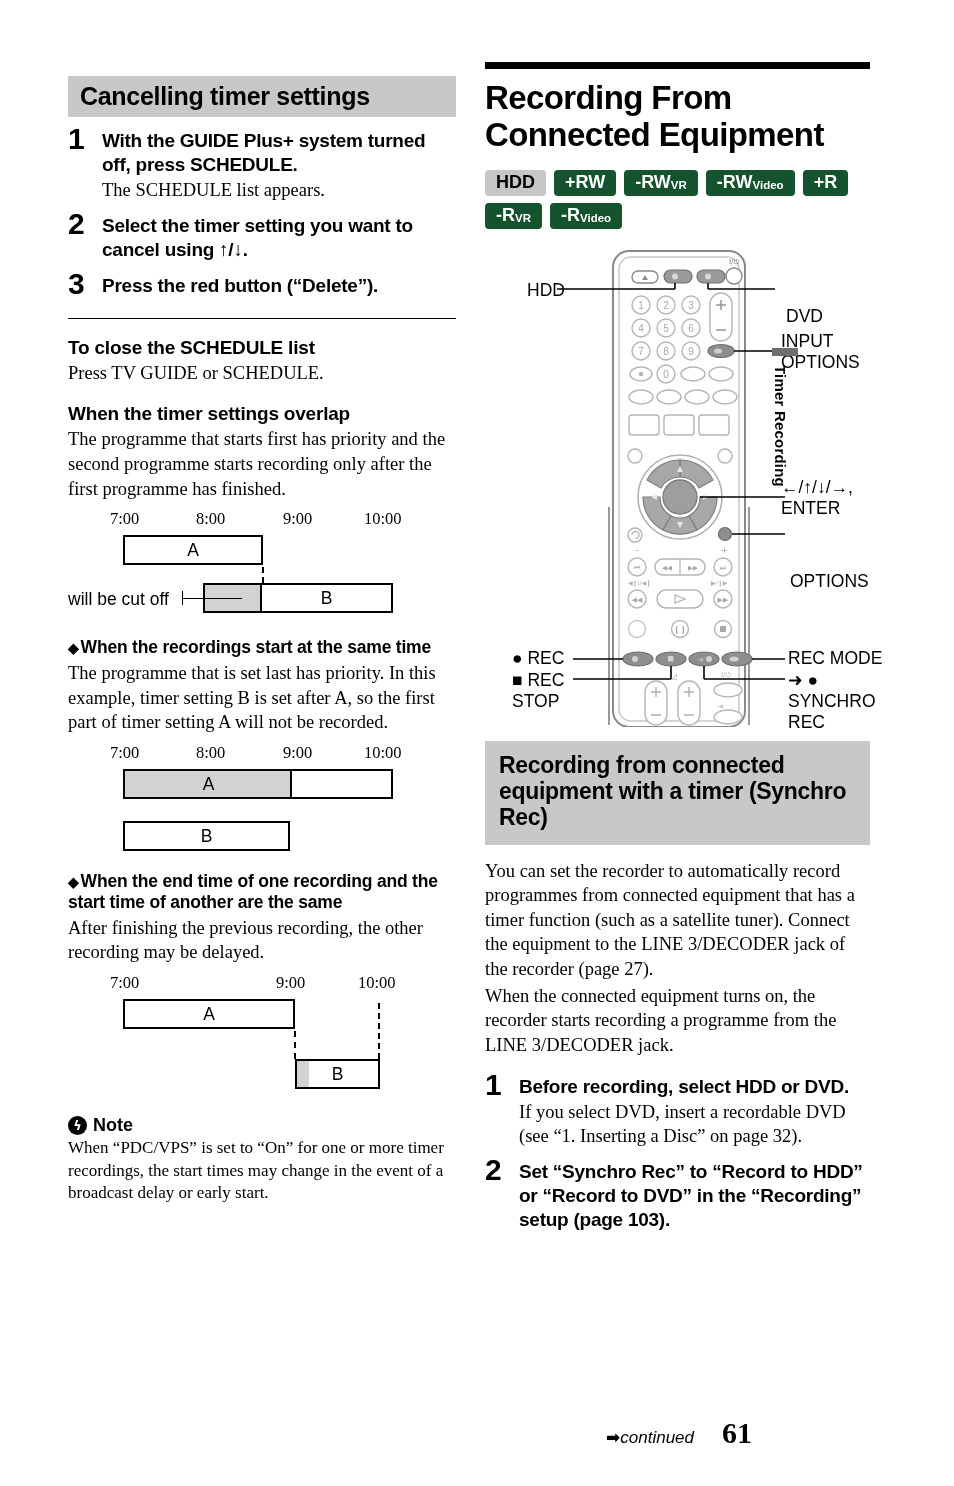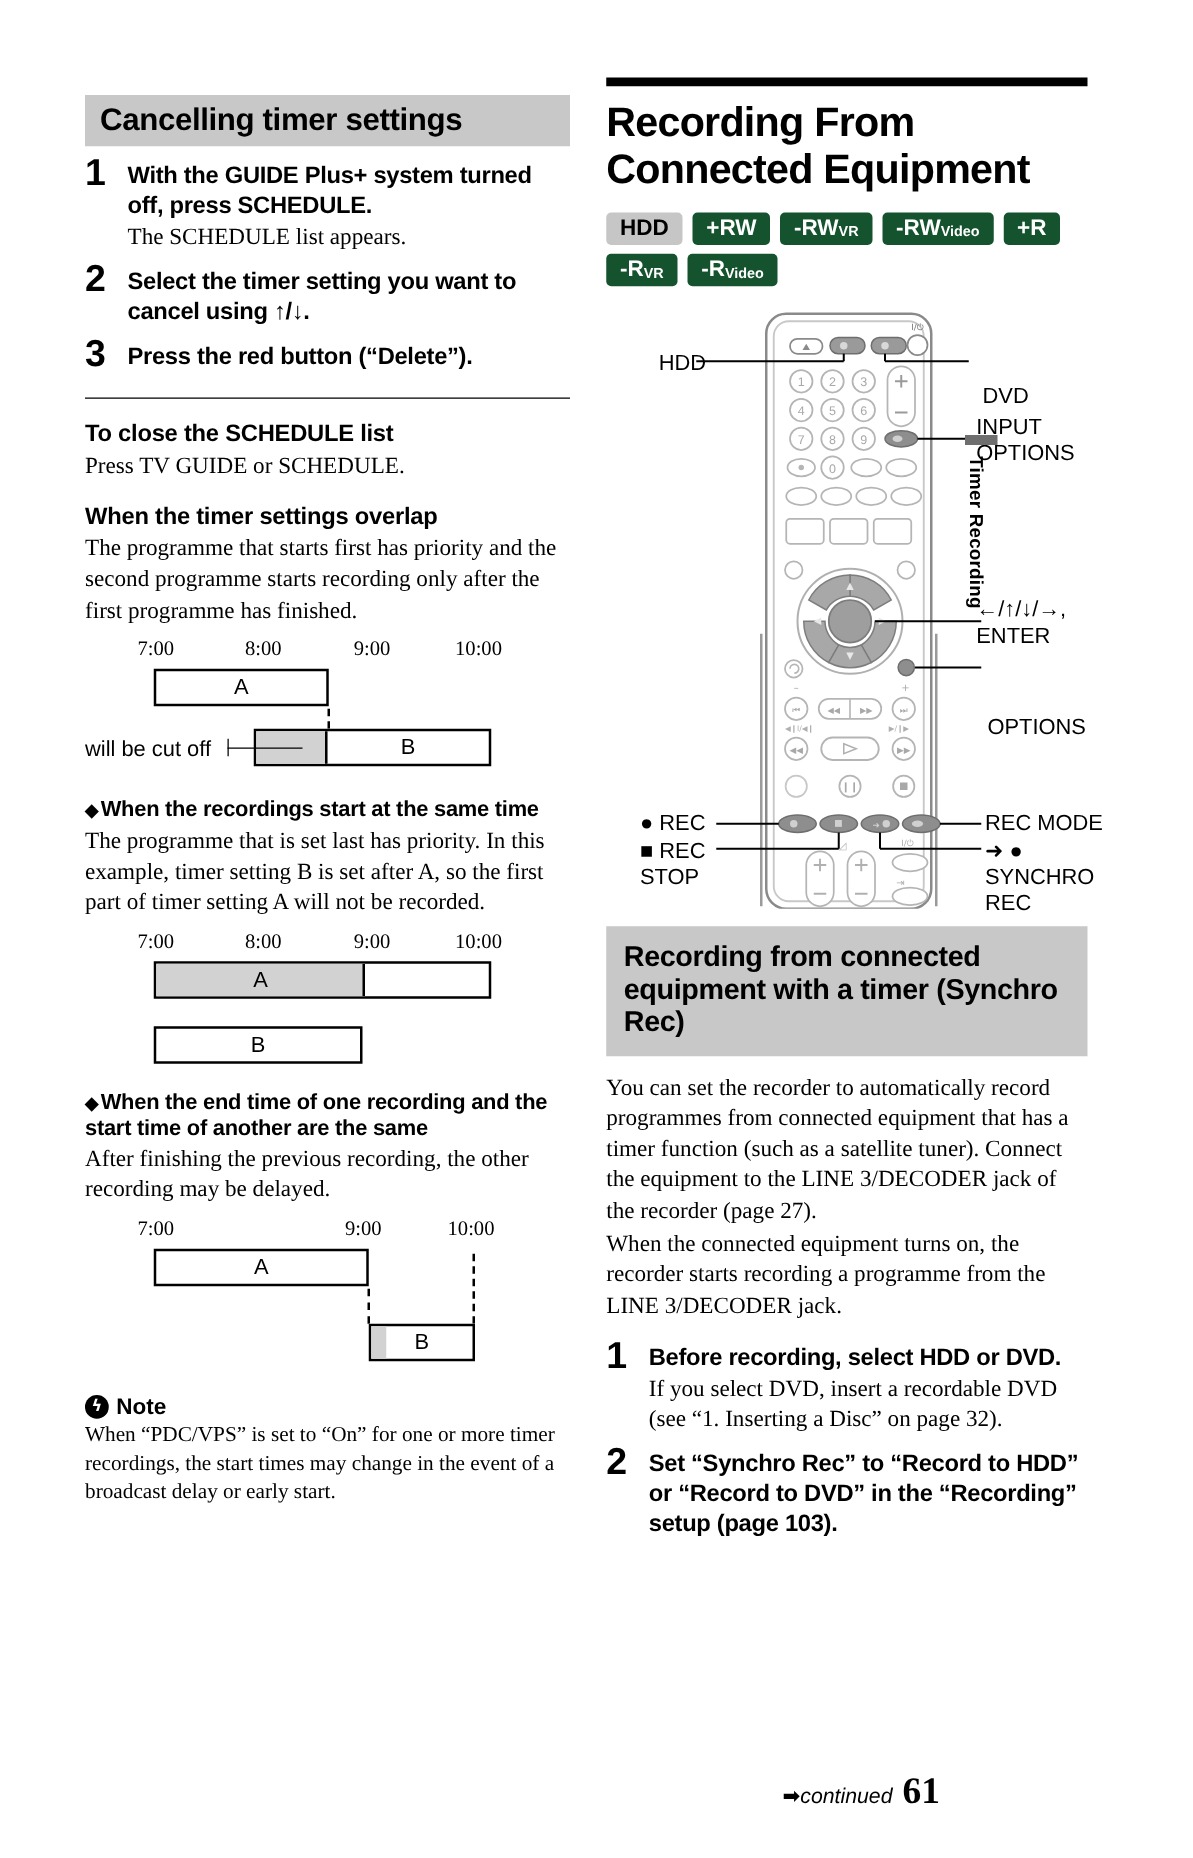--- a/index.html
+++ b/index.html
@@ -209,21 +209,21 @@
     letter-spacing: 0.2px;
   }
 
   
   .footer {
     position: absolute;
     right: 62px;
     bottom: 36px;
     display: flex;
     align-items: baseline;
-    gap: 8px;
+    gap: 28px;
   }
   .footer .cont {
     font-family: "Liberation Sans", sans-serif;
     font-style: italic;
     font-size: 17px;
   }
   .footer .cont .ar { font-family: "DejaVu Sans", sans-serif; font-style: normal; font-weight: bold; }
   .footer .pg {
     font-family: Liberation Serif, serif;
     font-weight: bold;

